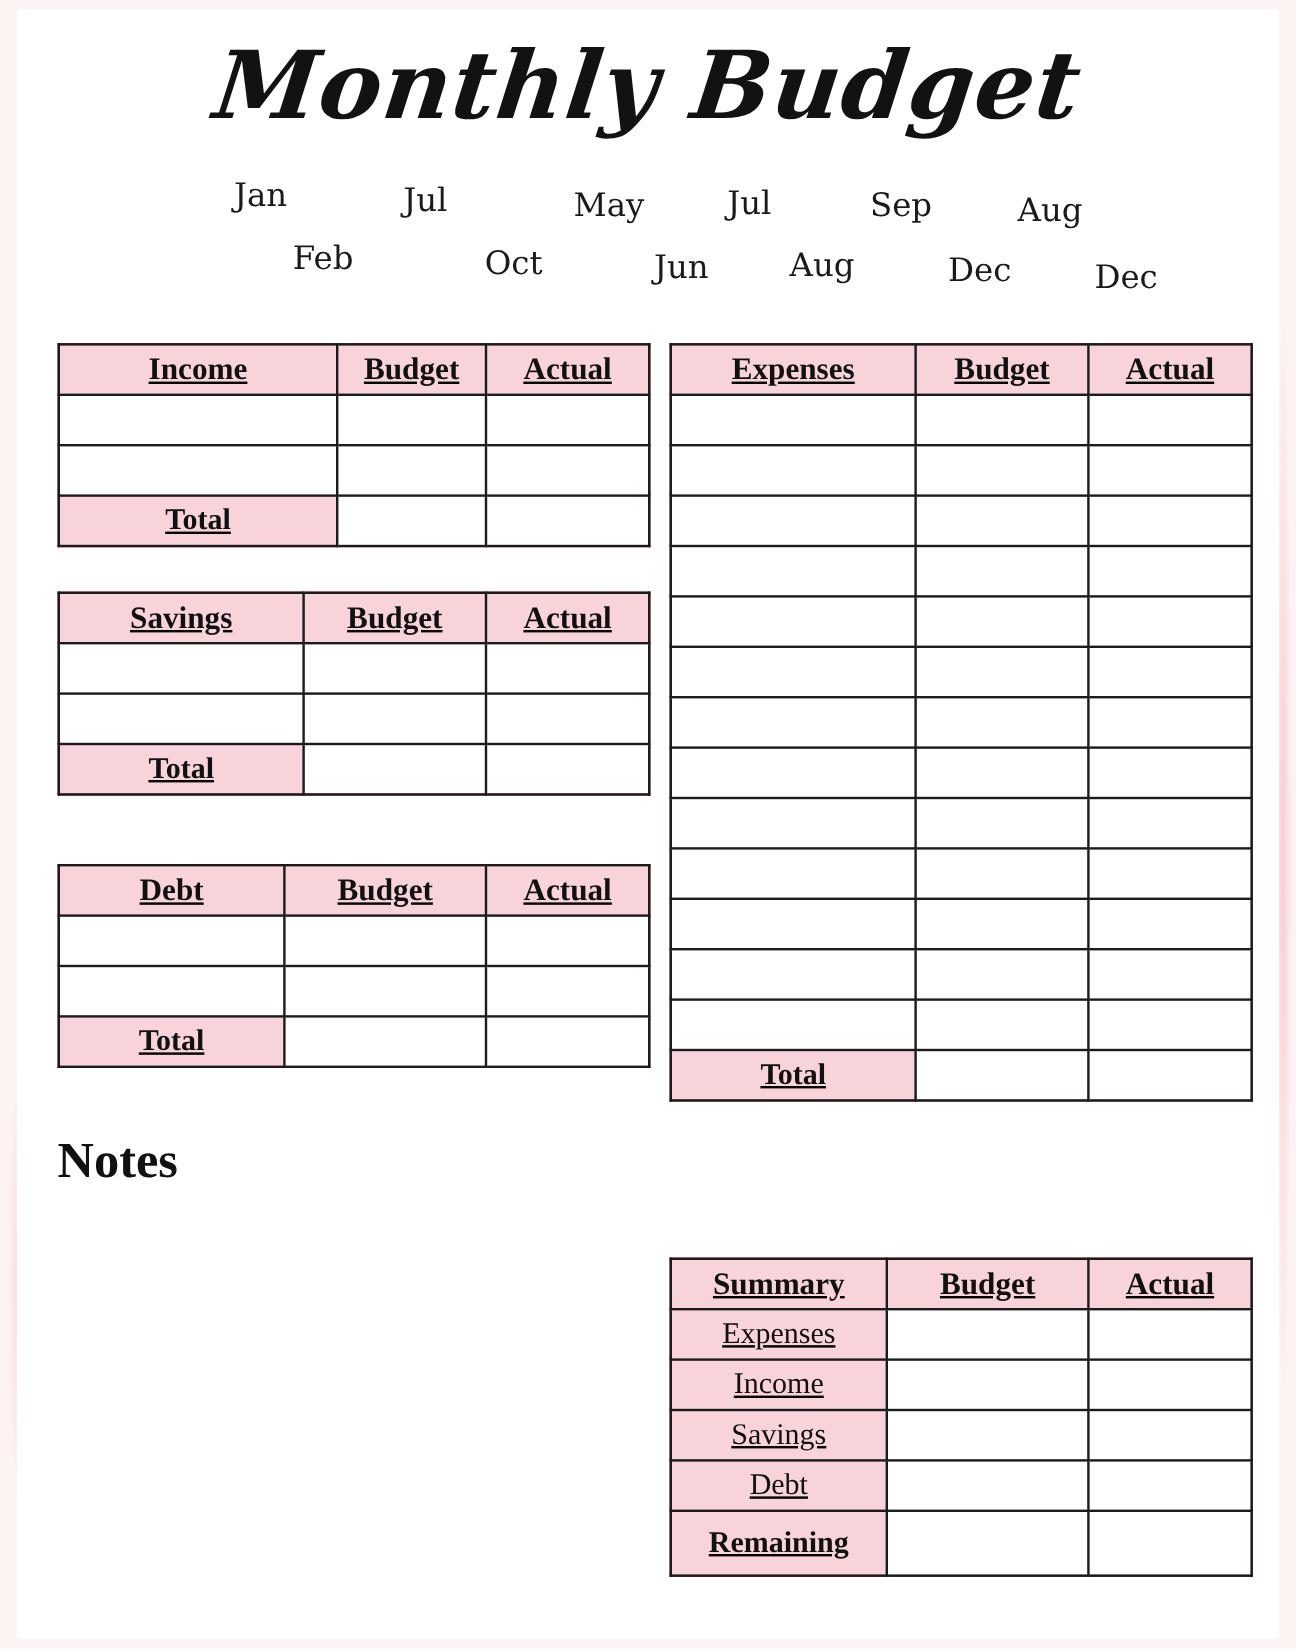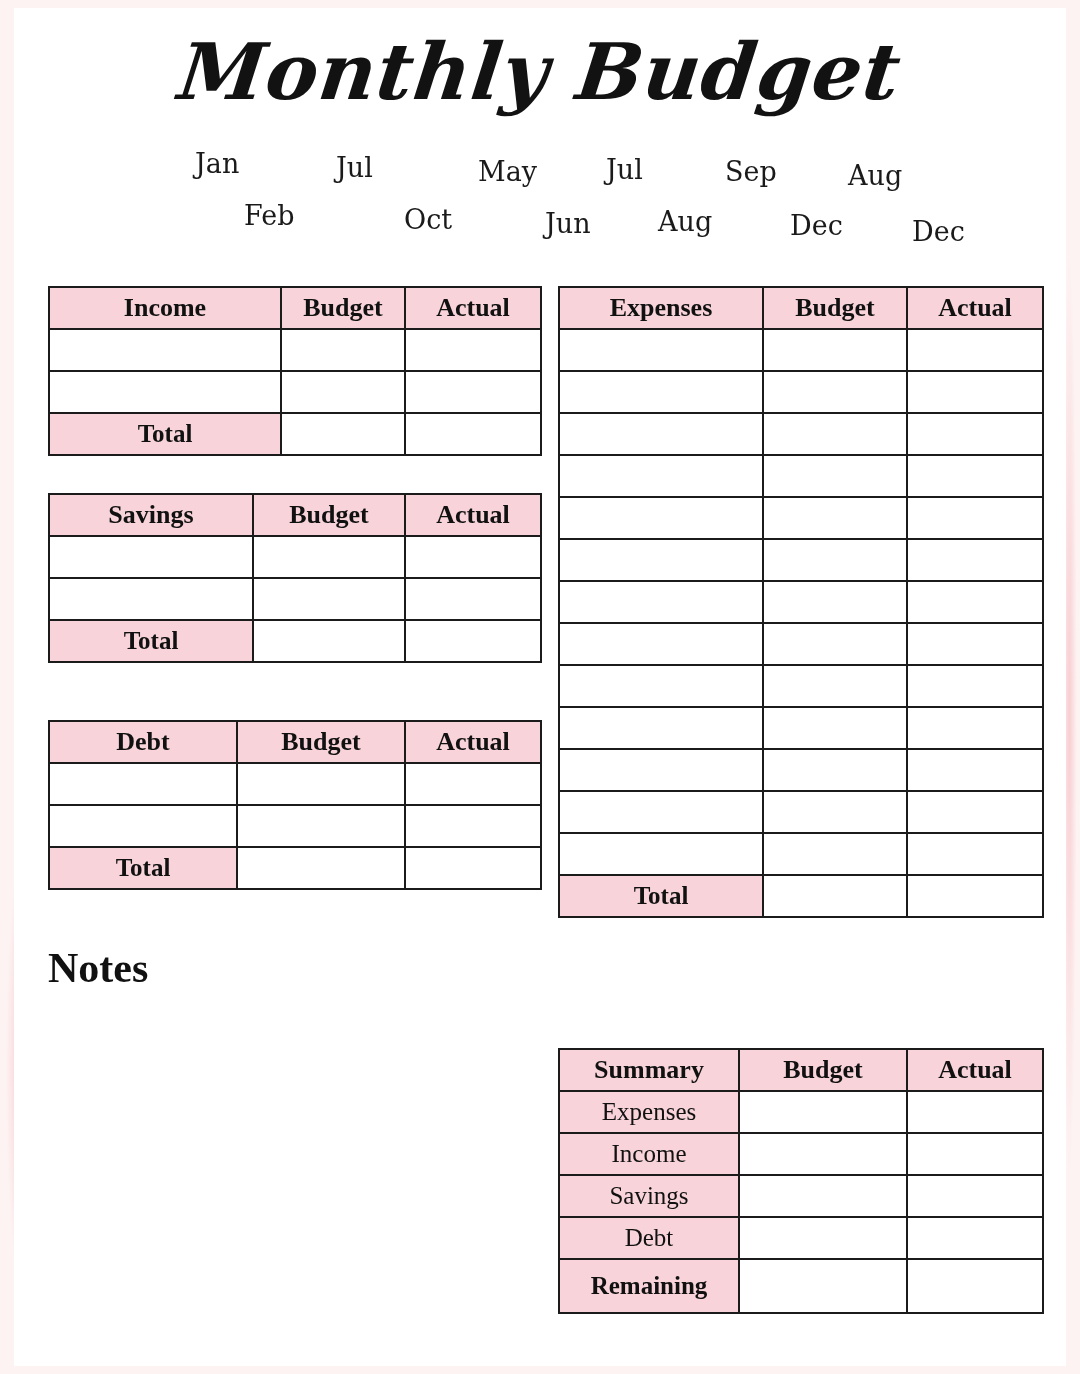--- a/index.html
+++ b/index.html
@@ -82,20 +82,21 @@
     white-space: nowrap;
     margin-left: 40px;
   }
 
   
   .tbl {
     position: absolute;
     border-collapse: collapse;
     table-layout: fixed;
     background: #b91c1c;
+    text-decoration: underline;
   }
   .tbl td, .tbl th {
     border: 2px solid #1b1b1b;
     height: 40px;
     padding: 0;
     text-align: center;
     vertical-align: middle;
     font-family: "Liberation Serif", serif;
     font-size: 25px;
     font-weight: bold;

